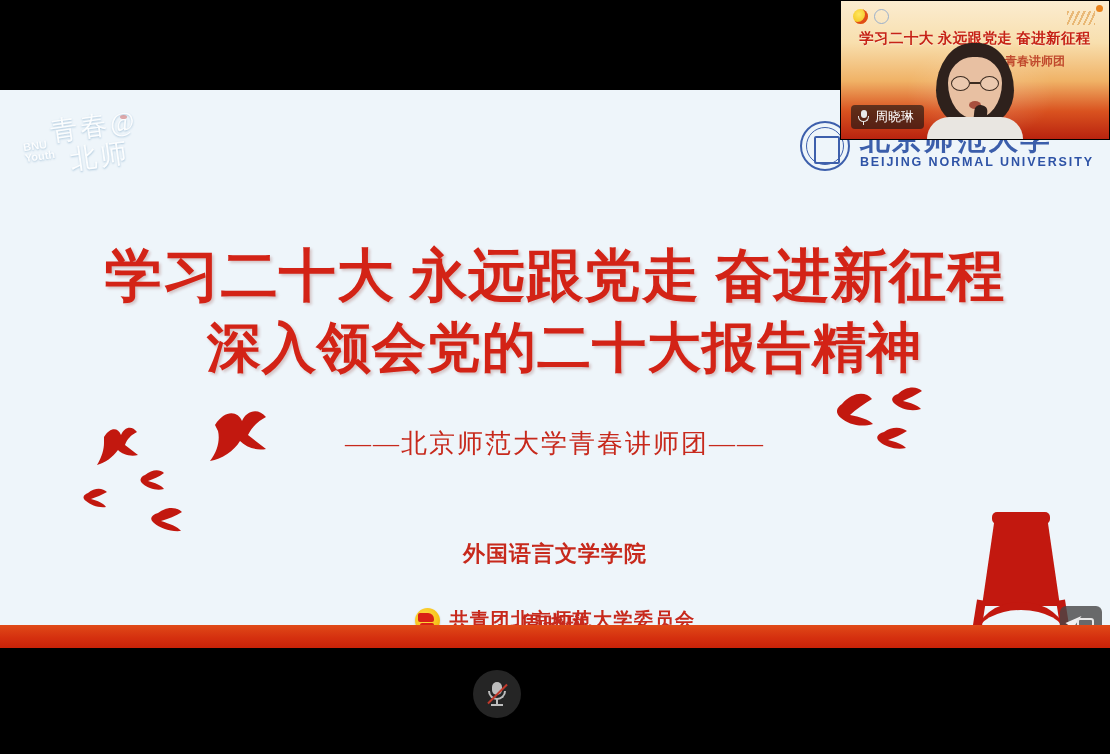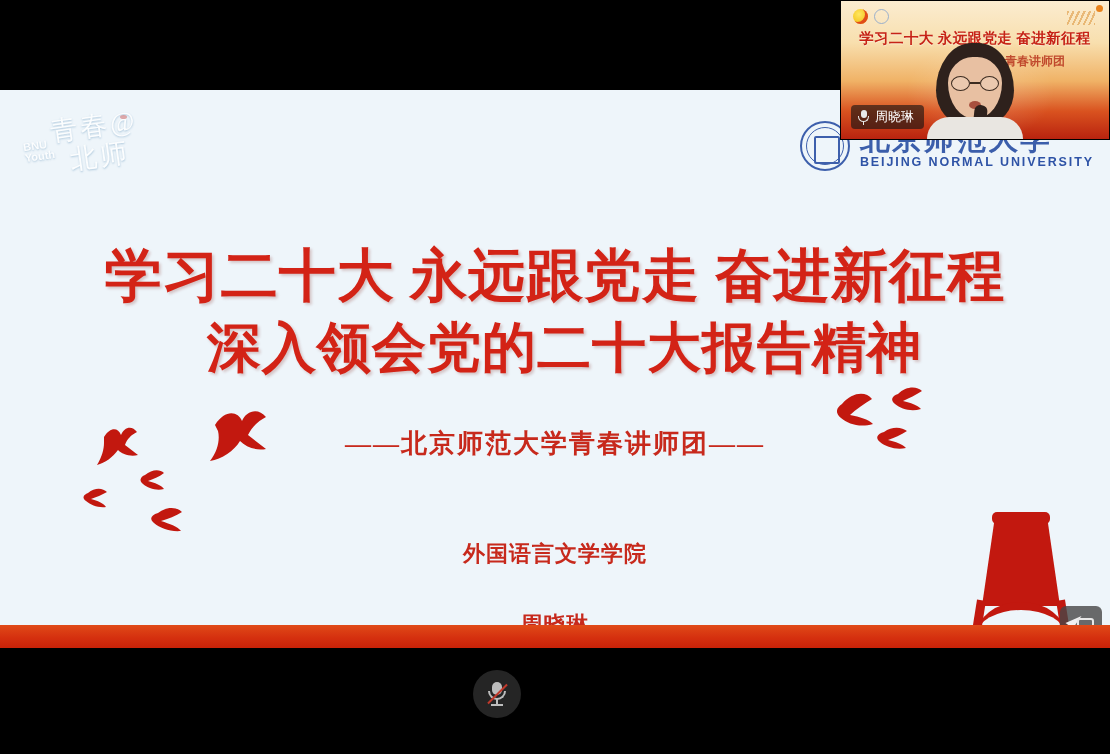--- a/index.html
+++ b/index.html
@@ -60,21 +60,21 @@
 
   
   #title-block{ position:absolute; left:0; right:0; top:150px; text-align:center; }
   .slide-title{ font-family:"Liberation Serif","DejaVu Serif",serif;
     font-weight:bold; color:#d32316; font-size:57px; line-height:72px;
     letter-spacing:1px; white-space:nowrap;
     text-shadow:2px 2px 3px rgba(120,20,10,.22); }
   #slide-title-2{ font-size:54px;padding-left:19px; }
 
   #slide-subtitle{ position:absolute; left:0; right:0; top:336px; text-align:center;
-    font-family:"Liberation Serif","DejaVu Serif",serif; font-weight:bold;
+    font-family:"Liberation Serif","DejaVu Serif",serif; font-weight:normal;
     color:#c7291c; font-size:26px; letter-spacing:2px; white-space:nowrap; }
 
   #presenter-block{ position:absolute; left:0; right:0; top:408px; text-align:center; }
   .presenter-line{ font-weight:bold; color:#c7291c; font-size:22px; line-height:31px;
     letter-spacing:1px; white-space:nowrap;
     font-family:"Liberation Sans","DejaVu Sans",sans-serif;margin-top:40px; }
 
   
   #footer-org{ position:absolute; left:0; right:0; top:517px;
     display:flex; align-items:center; justify-content:center; gap:10px; }
@@ -235,20 +235,24 @@
       <div class="slide-title" id="slide-title-2">深入领会党的二十大报告精神</div>
     </div>
 
     <div id="slide-subtitle">——北京师范大学青春讲师团——</div>
 
     <div id="presenter-block">
       <div class="presenter-line">外国语言文学学院</div>
       <div class="presenter-line">周晓琳</div>
     </div>
 
+    <div id="footer-org">
+      <div id="league-emblem"></div>
+      <div id="footer-org-text">共青团北京师范大学委员会</div>
+    </div>
 
     <div id="page-dots">
       <div class="page-dot"></div>
       <div class="page-dot"></div>
     </div>
 
     <div id="landmark">
       <div class="cap"></div>
       <div class="tower"></div>
       <div class="leg-l"></div>

